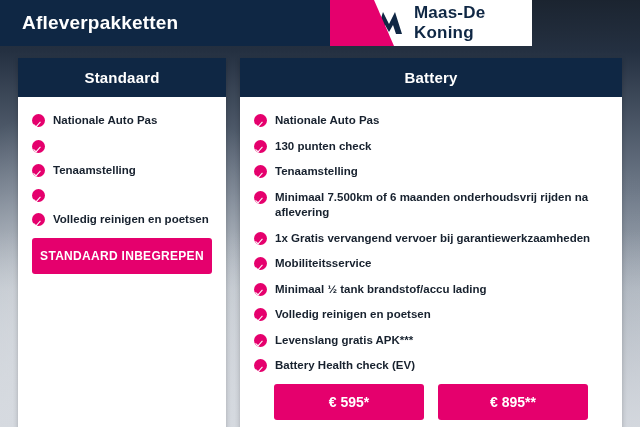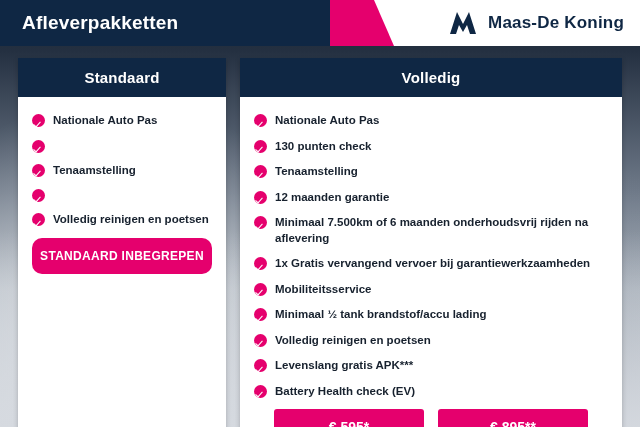--- a/index.html
+++ b/index.html
@@ -22,21 +22,21 @@
     filter: blur(0px);
   }
   .bg:after {
     content: "";
     position: absolute; left: 0; right: 0; bottom: 0; height: 46%;
     background: linear-gradient(180deg, rgba(200,205,212,0.0), rgba(214,218,224,0.9));
   }
 
   
   .header {
-    position: absolute; top: 0; left: 0; width: 640px; height: 46px;
+    position: absolute; top: 0; left: 0; width: 532px; height: 46px;
     display: flex; align-items: stretch; z-index: 5;
   }
   .header-left {
     background: #0f2744;
     flex: 0 0 330px;
     display: flex; align-items: center;
     padding-left: 22px;
     position: relative;
   }
   .header-left:after {
@@ -132,21 +132,21 @@
   }
   .feature-text { flex: 1; }
 
   .btn-included {
     display: block;
     width: 100%;
     margin-top: 6px;
     background: #e5006d;
     color: #ffffff;
     border: none;
-    border-radius: 10px;
+    border-radius: 3px;
     font-family: "Liberation Sans", sans-serif;
     font-size: 12px;
     font-weight: bold;
     letter-spacing: 0.3px;
     padding: 11px 0;
     cursor: pointer;
     text-align: center;
   }
 
   .price-row {
@@ -213,38 +213,34 @@
         <li>
           <span class="check"></span>
           <span class="feature-text">Volledig reinigen en poetsen</span>
         </li>
       </ul>
       <button class="btn-included">STANDAARD INBEGREPEN</button>
     </div>
   </div>
 
   <div class="card card-app">
-    <div class="card-head">Volledig</div>
+    <div class="card-head">Battery</div>
     <div class="card-body">
       <ul class="feature-list">
         <li>
           <span class="check"></span>
           <span class="feature-text">Nationale Auto Pas</span>
         </li>
         <li>
           <span class="check"></span>
           <span class="feature-text">130 punten check</span>
         </li>
         <li>
           <span class="check"></span>
           <span class="feature-text">Tenaamstelling</span>
-        </li>
-        <li>
-          <span class="check"></span>
-          <span class="feature-text">12 maanden garantie</span>
         </li>
         <li>
           <span class="check"></span>
           <span class="feature-text">Minimaal 7.500km of 6 maanden onderhoudsvrij rijden na aflevering</span>
         </li>
         <li>
           <span class="check"></span>
           <span class="feature-text">1x Gratis vervangend vervoer bij garantiewerkzaamheden</span>
         </li>
         <li>

